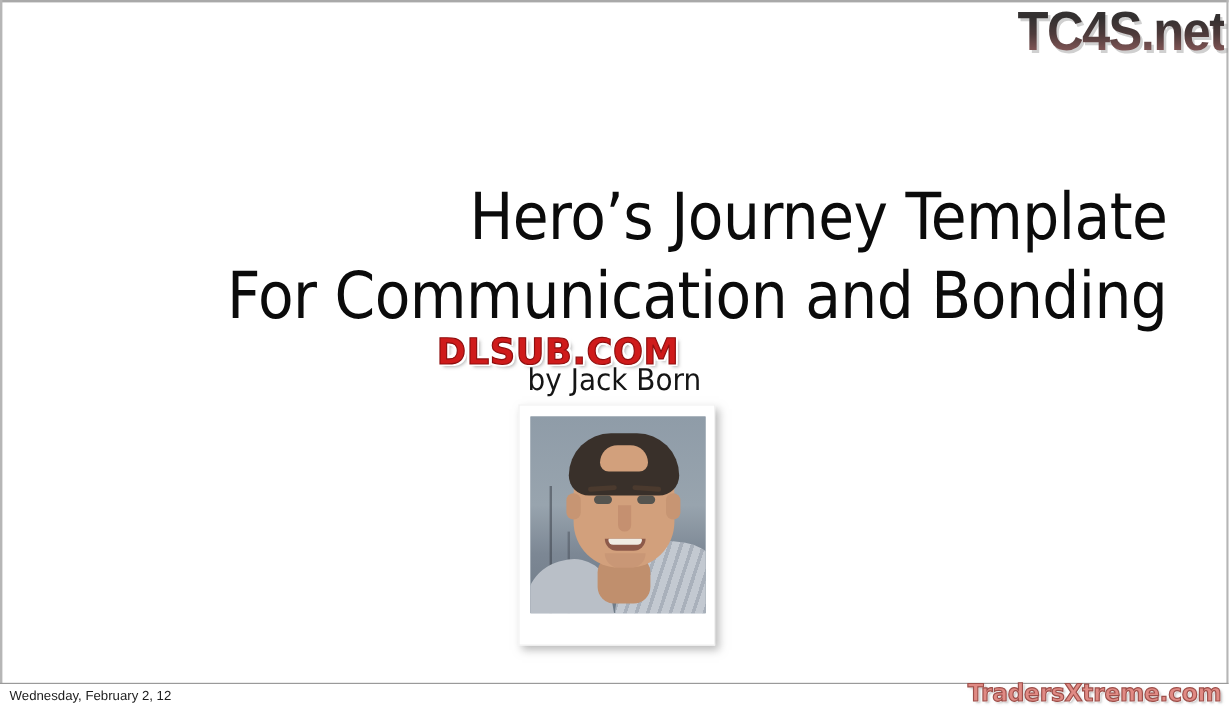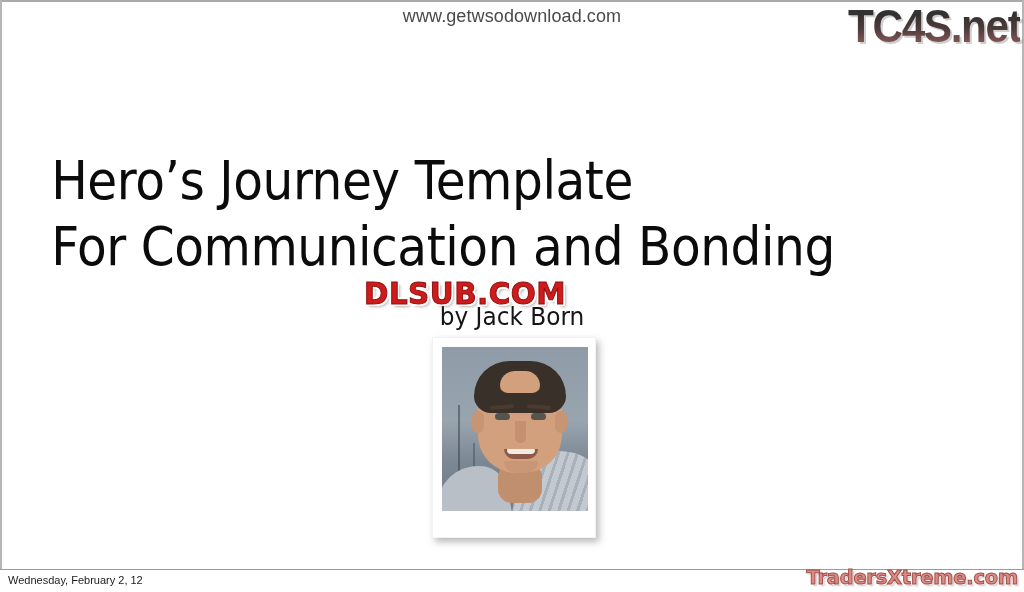--- a/index.html
+++ b/index.html
@@ -95,21 +95,21 @@
     color: rgba(150,150,150,0.45);
     white-space: nowrap;
   }
 
   
   .title-block {
     position: absolute;
     left: 0;
     top: 148px;
     width: 1024px;
-    text-align: left;
+    text-align: right;
     color: #0b0b0b;
     font-family: "DejaVu Sans", sans-serif;
     font-weight: 400;
   }
   .title-line {
     font-size: 54px;
     line-height: 66px;
     letter-spacing: -0.5px;
     transform: scaleX(0.90);
     white-space: nowrap;
@@ -297,21 +297,20 @@
 </style>
 </head>
 <body>
 
 <div id="slide">
 
   <div class="slide-border-top"></div>
   <div class="slide-border-left"></div>
   <div class="slide-border-right"></div>
 
-  <div class="header-url">www.getwsodownload.com</div>
 
   <div class="tc4s-logo-shadow">TC4S.net</div>
   <div class="tc4s-logo">TC4S.net</div>
 
   <div class="title-block">
     <div class="title-line">Hero’s Journey Template</div>
     <div class="title-line">For Communication and Bonding</div>
   </div>
 
   <div class="byline">by Jack Born</div>

